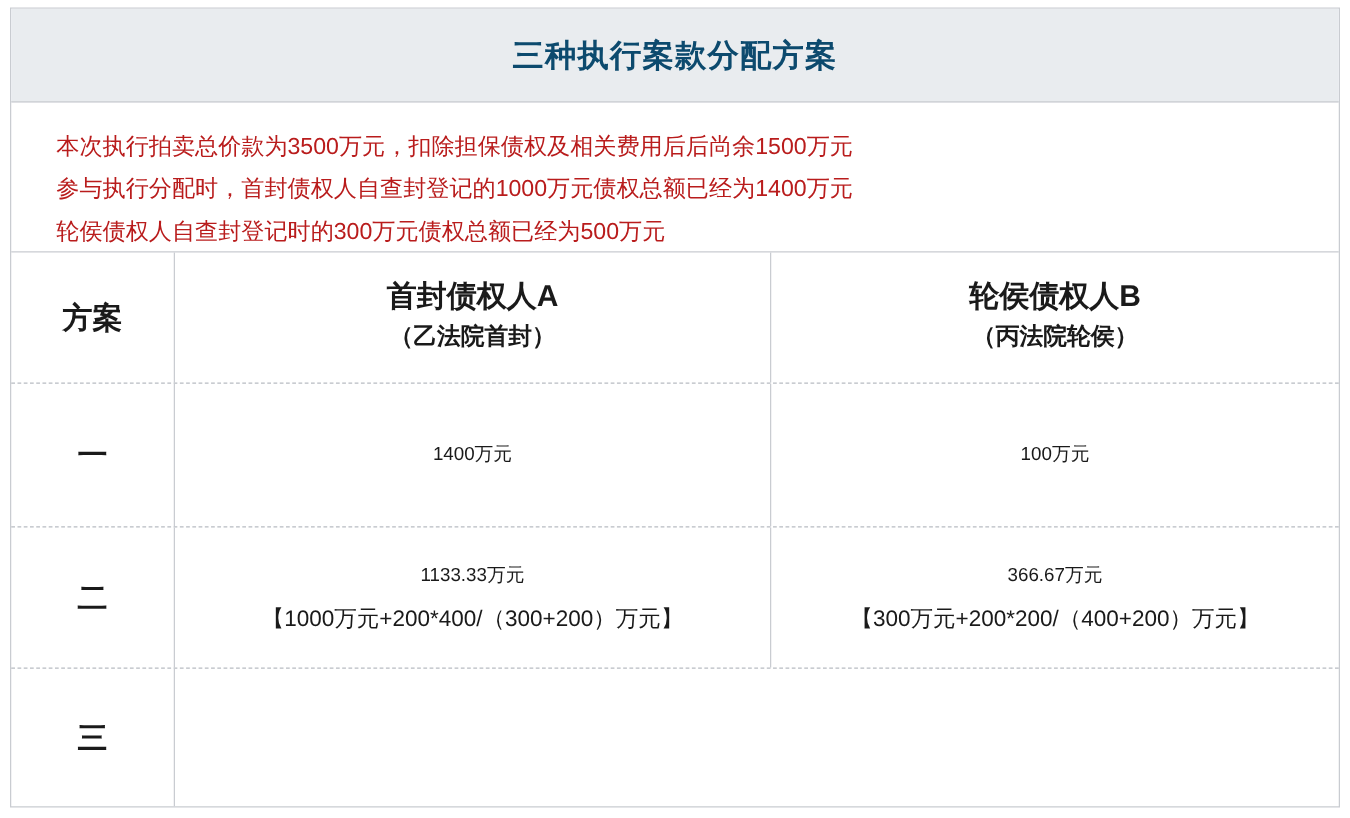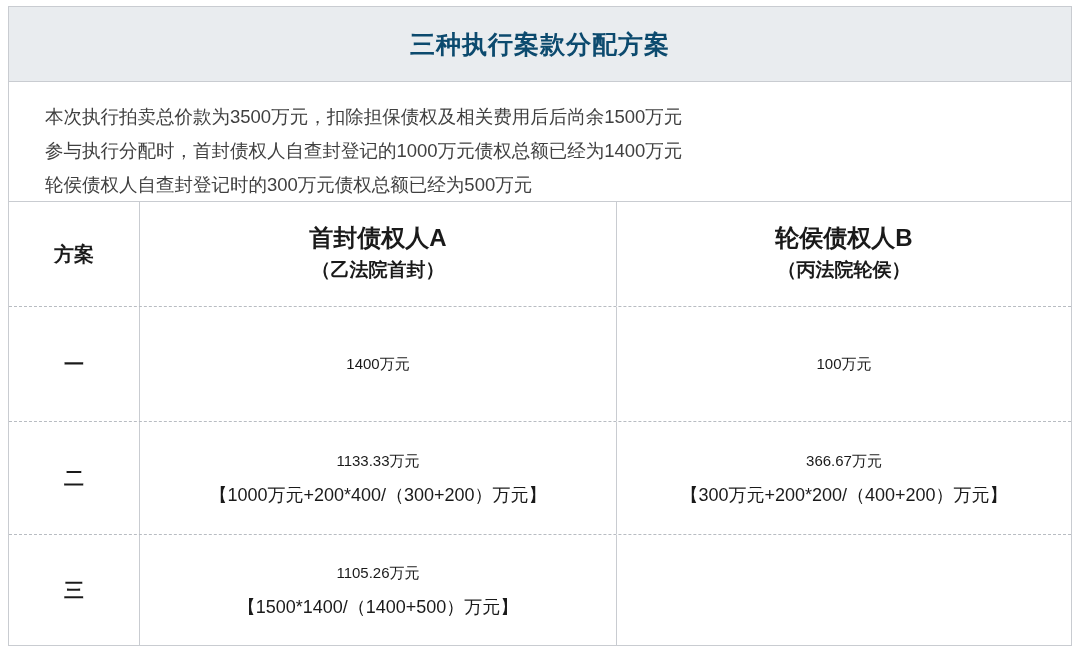--- a/index.html
+++ b/index.html
@@ -48,21 +48,21 @@
   
   .intro {
     border-bottom: 1px solid #c9ccd1;
     padding: 18px 36px 16px 36px;
     height: 120px;
     box-sizing: border-box;
   }
   .intro-line {
     font-size: 18.5px;
     line-height: 34px;
-    color: #404040;
+    color: #b91c1c;
     white-space: nowrap;
   }
   
   .tbl {
     flex: 1 1 auto;
     display: flex;
     flex-direction: column;
   }
   .row {
     display: flex;
@@ -108,21 +108,21 @@
     font-size: 24px;
     font-weight: bold;
     line-height: 32px;
   }
   .hdr-sub {
     font-size: 19px;
     font-weight: bold;
     line-height: 32px;
   }
   .plan-label {
-    font-size: 20px;
+    font-size: 24px;
     font-weight: bold;
   }
   .val-main {
     font-size: 15px;
     line-height: 34px;
   }
   .val-sub {
     font-size: 18px;
     line-height: 34px;
   }
@@ -182,21 +182,17 @@
         <div class="cell c-b">
           <div class="val-main">366.67万元</div>
           <div class="val-sub">【300万元+200*200/（400+200）万元】</div>
         </div>
       </div>
 
       <div class="row data-row-3 dashed-top">
         <div class="cell c-plan">
           <div class="plan-label">三</div>
         </div>
-        <div class="cell c-a">
-          <div class="val-main">1105.26万元</div>
-          <div class="val-sub">【1500*1400/（1400+500）万元】</div>
-        </div>
       </div>
 
     </div>
   </div>
 </div>
 
 </body></html>

